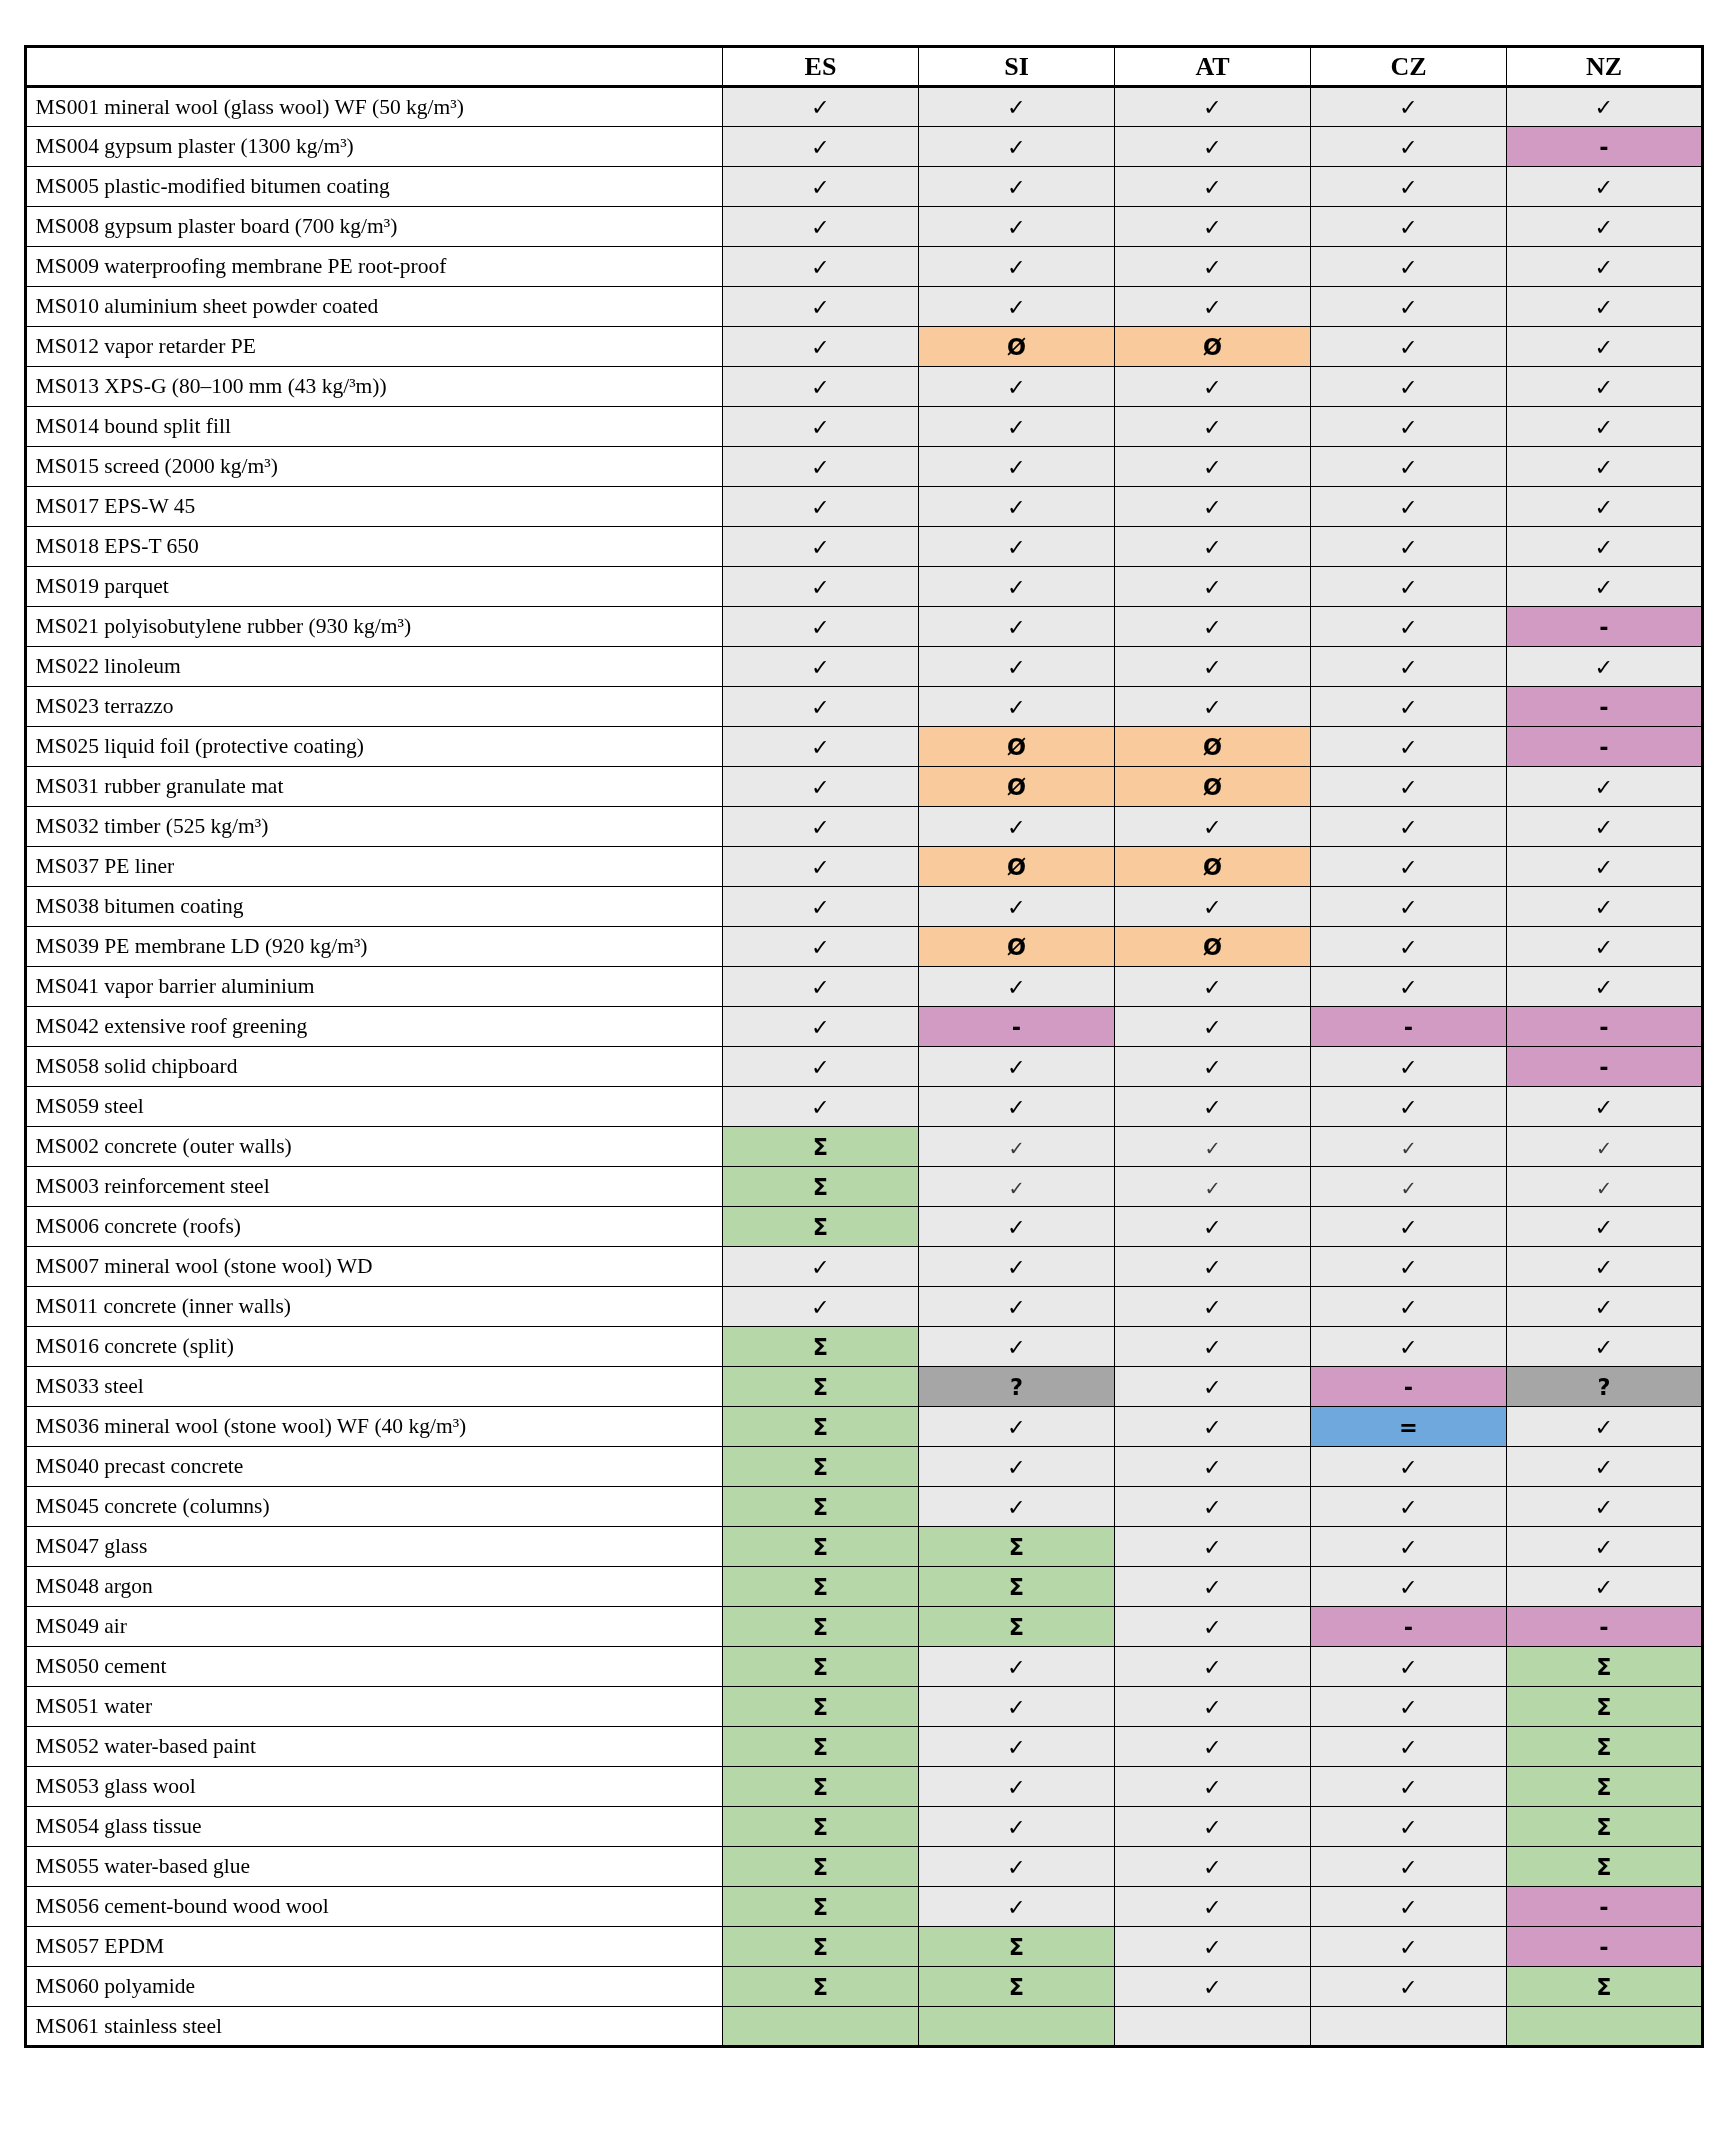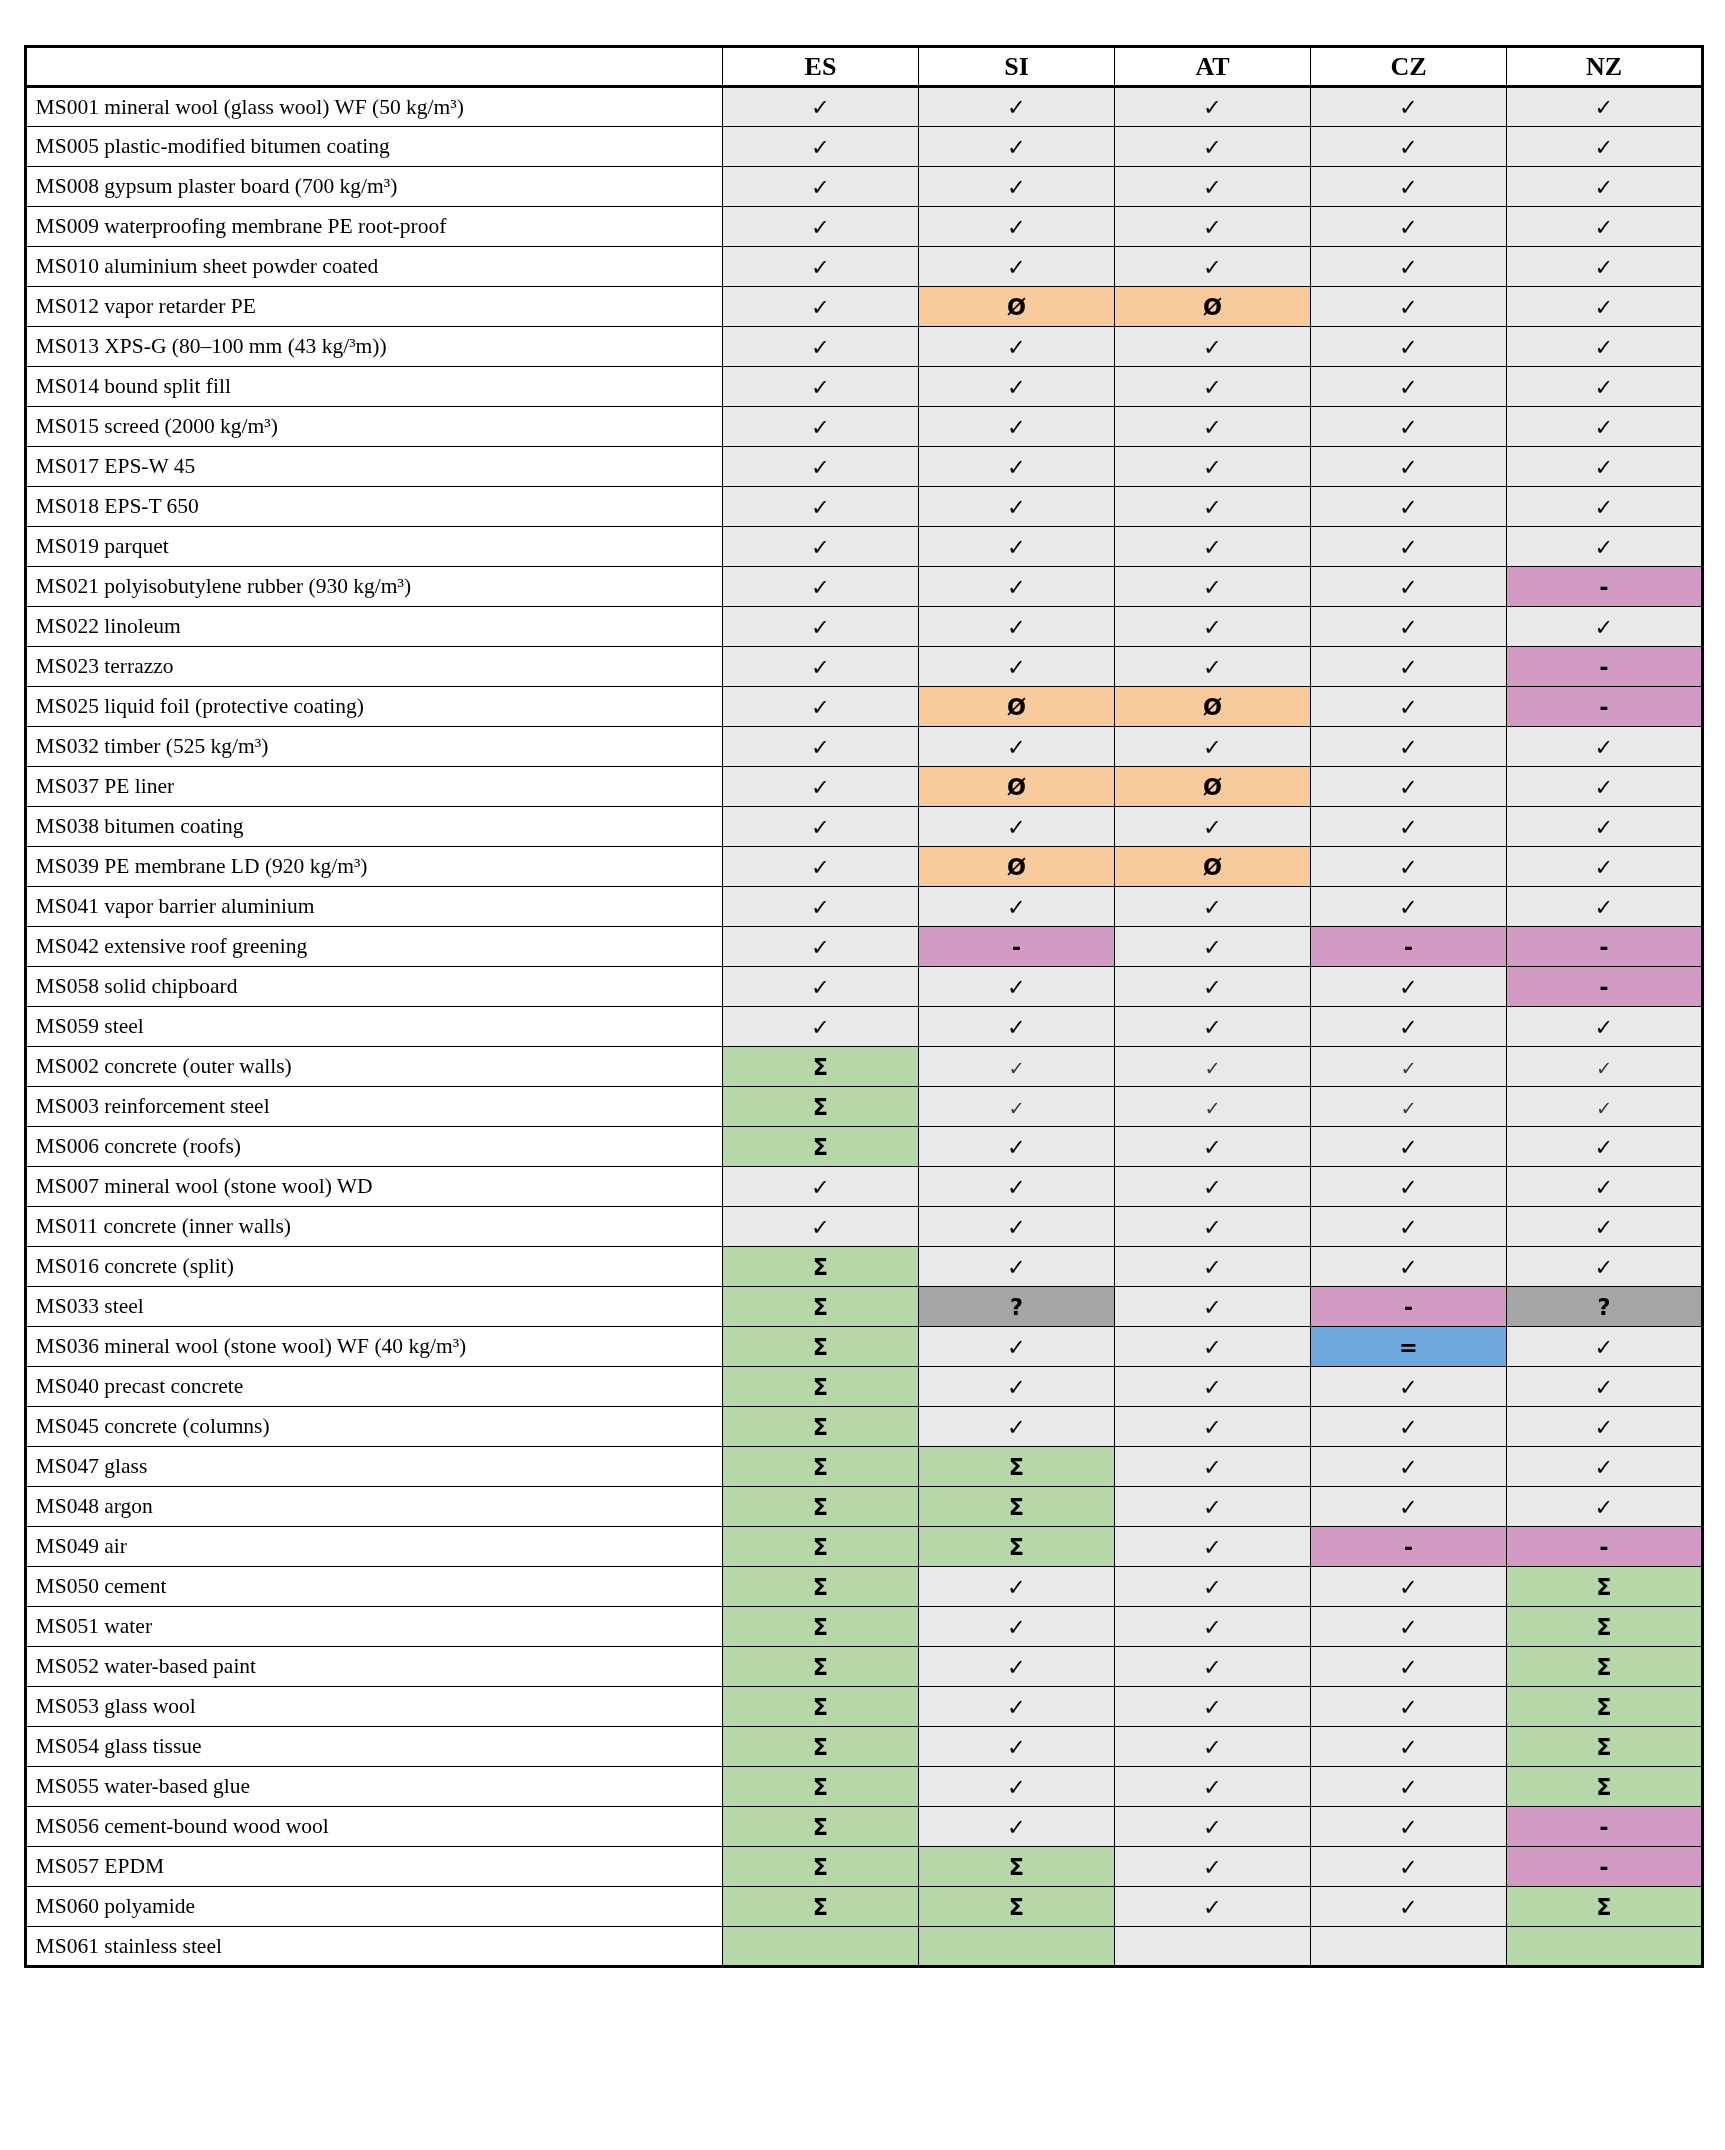--- a/index.html
+++ b/index.html
@@ -66,20 +66,28 @@
   <tbody id="matrix-body">
       <tr>
         <td class="label">MS001 mineral wool (glass wool) WF (50 kg/m³)</td>
         <td class="status s-check" style="background: rgb(233, 233, 233);"><span>✓</span></td>
         <td class="status s-check" style="background: rgb(233, 233, 233);"><span>✓</span></td>
         <td class="status s-check" style="background: rgb(233, 233, 233);"><span>✓</span></td>
         <td class="status s-check" style="background: rgb(233, 233, 233);"><span>✓</span></td>
         <td class="status s-check" style="background: rgb(233, 233, 233);"><span>✓</span></td>
       </tr>
       <tr>
+        <td class="label">MS004 gypsum plaster (1300 kg/m³)</td>
+        <td class="status s-check" style="background: rgb(233, 233, 233);"><span>✓</span></td>
+        <td class="status s-check" style="background: rgb(233, 233, 233);"><span>✓</span></td>
+        <td class="status s-check" style="background: rgb(233, 233, 233);"><span>✓</span></td>
+        <td class="status s-check" style="background: rgb(233, 233, 233);"><span>✓</span></td>
+        <td class="status s-dash" style="background: rgb(210, 155, 196);"><span>-</span></td>
+      </tr>
+      <tr>
         <td class="label">MS005 plastic-modified bitumen coating</td>
         <td class="status s-check" style="background: rgb(233, 233, 233);"><span>✓</span></td>
         <td class="status s-check" style="background: rgb(233, 233, 233);"><span>✓</span></td>
         <td class="status s-check" style="background: rgb(233, 233, 233);"><span>✓</span></td>
         <td class="status s-check" style="background: rgb(233, 233, 233);"><span>✓</span></td>
         <td class="status s-check" style="background: rgb(233, 233, 233);"><span>✓</span></td>
       </tr>
       <tr>
         <td class="label">MS008 gypsum plaster board (700 kg/m³)</td>
         <td class="status s-check" style="background: rgb(233, 233, 233);"><span>✓</span></td>
@@ -184,20 +192,28 @@
         <td class="status s-check" style="background: rgb(233, 233, 233);"><span>✓</span></td>
         <td class="status s-dash" style="background: rgb(210, 155, 196);"><span>-</span></td>
       </tr>
       <tr>
         <td class="label">MS025 liquid foil (protective coating)</td>
         <td class="status s-check" style="background: rgb(233, 233, 233);"><span>✓</span></td>
         <td class="status s-zero" style="background: rgb(249, 203, 156);"><span>Ø</span></td>
         <td class="status s-zero" style="background: rgb(249, 203, 156);"><span>Ø</span></td>
         <td class="status s-check" style="background: rgb(233, 233, 233);"><span>✓</span></td>
         <td class="status s-dash" style="background: rgb(210, 155, 196);"><span>-</span></td>
+      </tr>
+      <tr>
+        <td class="label">MS031 rubber granulate mat</td>
+        <td class="status s-check" style="background: rgb(233, 233, 233);"><span>✓</span></td>
+        <td class="status s-zero" style="background: rgb(249, 203, 156);"><span>Ø</span></td>
+        <td class="status s-zero" style="background: rgb(249, 203, 156);"><span>Ø</span></td>
+        <td class="status s-check" style="background: rgb(233, 233, 233);"><span>✓</span></td>
+        <td class="status s-check" style="background: rgb(233, 233, 233);"><span>✓</span></td>
       </tr>
       <tr>
         <td class="label">MS032 timber (525 kg/m³)</td>
         <td class="status s-check" style="background: rgb(233, 233, 233);"><span>✓</span></td>
         <td class="status s-check" style="background: rgb(233, 233, 233);"><span>✓</span></td>
         <td class="status s-check" style="background: rgb(233, 233, 233);"><span>✓</span></td>
         <td class="status s-check" style="background: rgb(233, 233, 233);"><span>✓</span></td>
         <td class="status s-check" style="background: rgb(233, 233, 233);"><span>✓</span></td>
       </tr>
       <tr>

